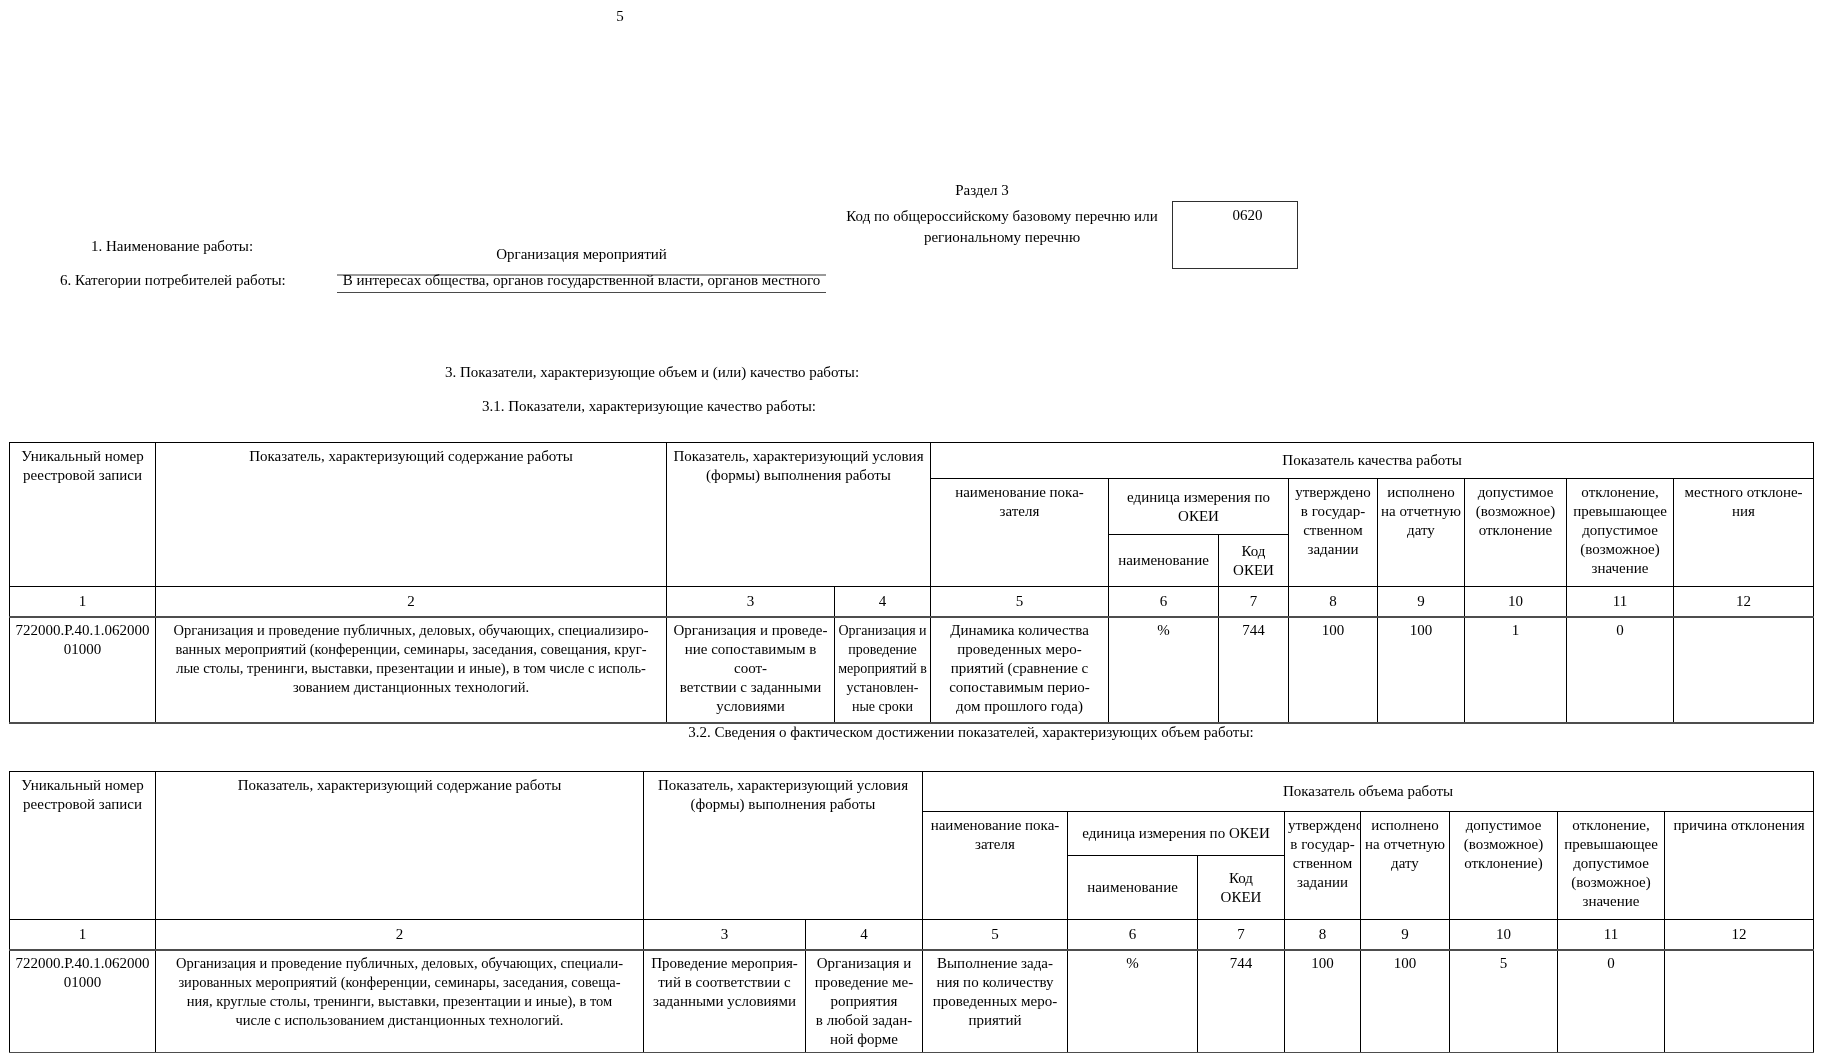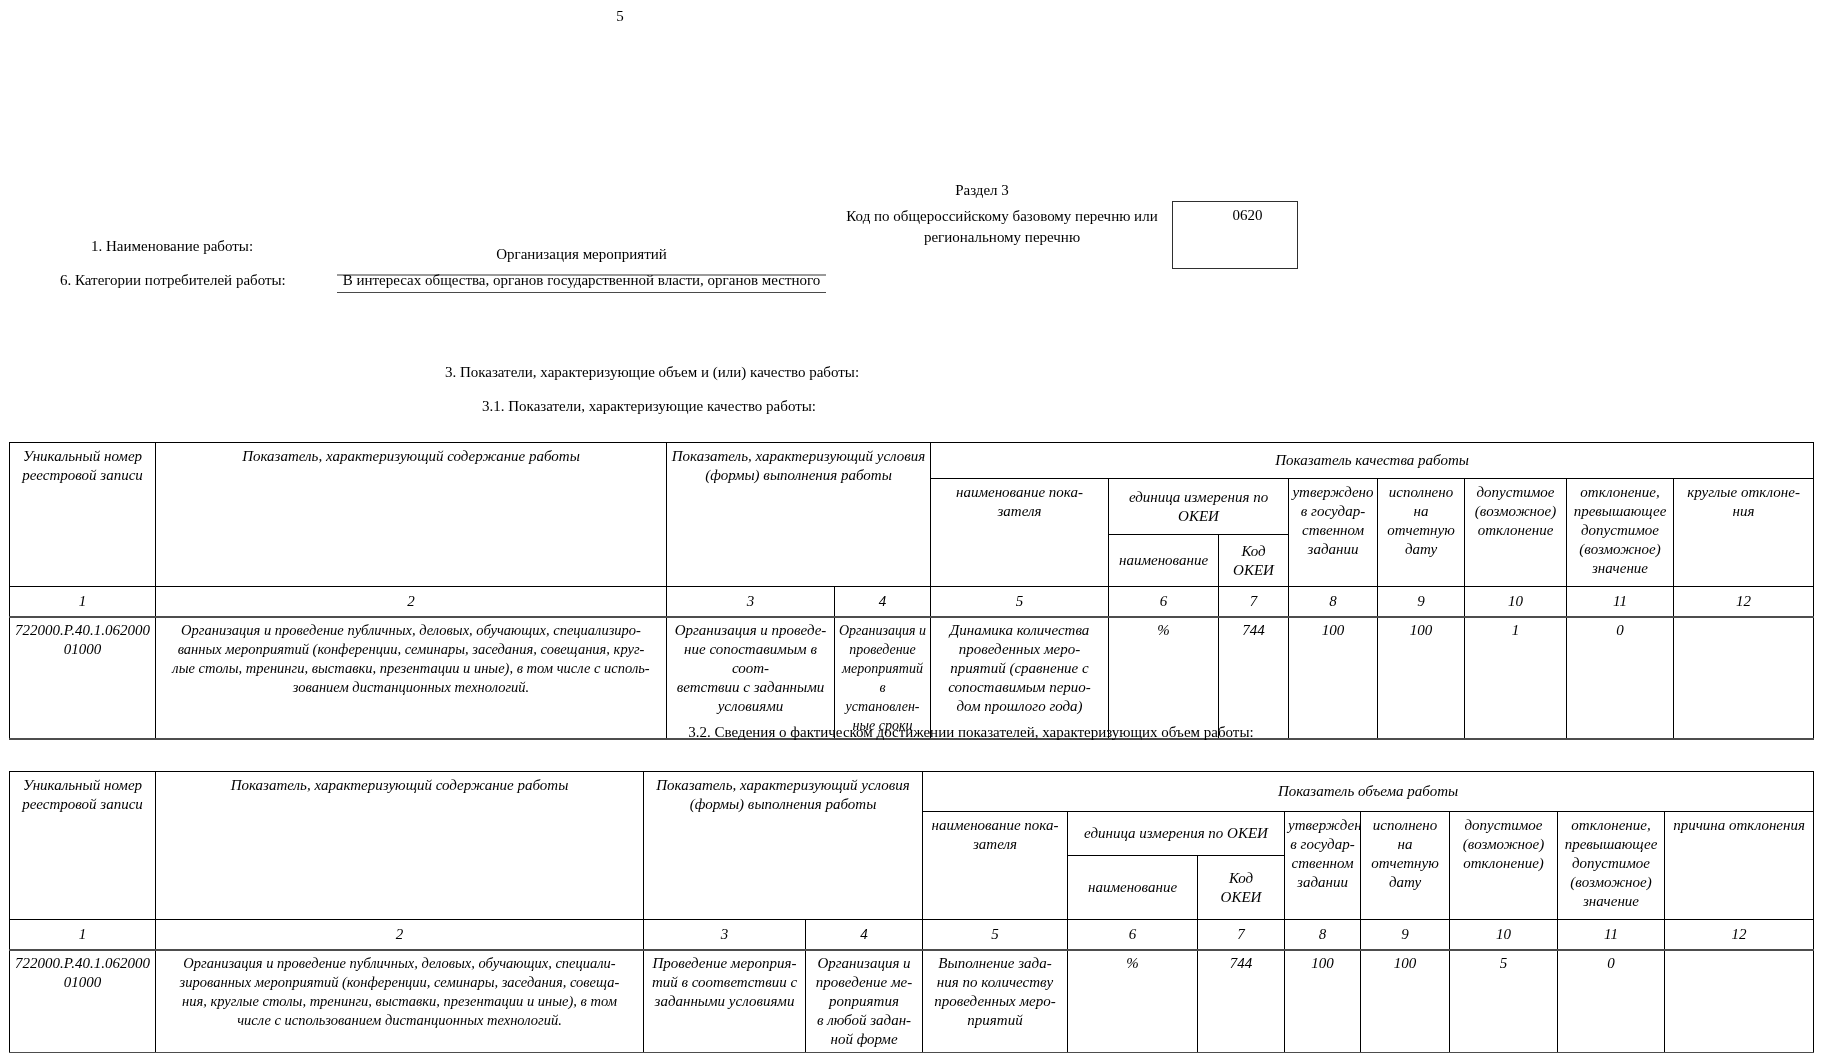--- a/index.html
+++ b/index.html
@@ -9,21 +9,21 @@
   .abs { position:absolute; }
   .ctr { text-align:center; }
   .pre { white-space:pre-line; }
 
   
   .fieldline { border-bottom:2px solid #9a9a9a; }
   .fieldline2 { border-bottom:1px solid #4a4a4a; }
   .codebox { border:1px solid #2f2f2f; }
 
   
-  table.grid { position:absolute; border-collapse:collapse; table-layout:fixed;font-style:italic; }
+  table.grid { position:absolute; border-collapse:collapse; table-layout:fixed; }
   table.grid th, table.grid td {
     border:1px solid #000; font-weight:normal; font-size:15px;
     line-height:19px; text-align:center; overflow:hidden;
   }
   table.grid th { padding:4px 3px; }
   table.grid td { padding:3px 3px; }
   .vt { vertical-align:top; }
   .vm { vertical-align:middle; }
   .fs145 { font-size:14.5px !important; }
   .fs14  { font-size:14px !important; }
@@ -106,21 +106,21 @@
 на отчетную
 дату</th>
       <th rowspan="2" class="vt pre">допустимое
 (возможное)
 отклонение</th>
       <th rowspan="2" class="vt pre">отклонение,
 превышающее
 допустимое
 (возможное)
 значение</th>
-      <th rowspan="2" class="vt pre">круглые отклоне-
+      <th rowspan="2" class="vt pre">местного отклоне-
 ния</th>
     </tr>
     <tr class="rC">
       <th class="vm">наименование</th>
       <th class="vm pre">Код
 ОКЕИ</th>
     </tr>
     <tr class="nums">
       <td>1</td>
       <td>2</td>

